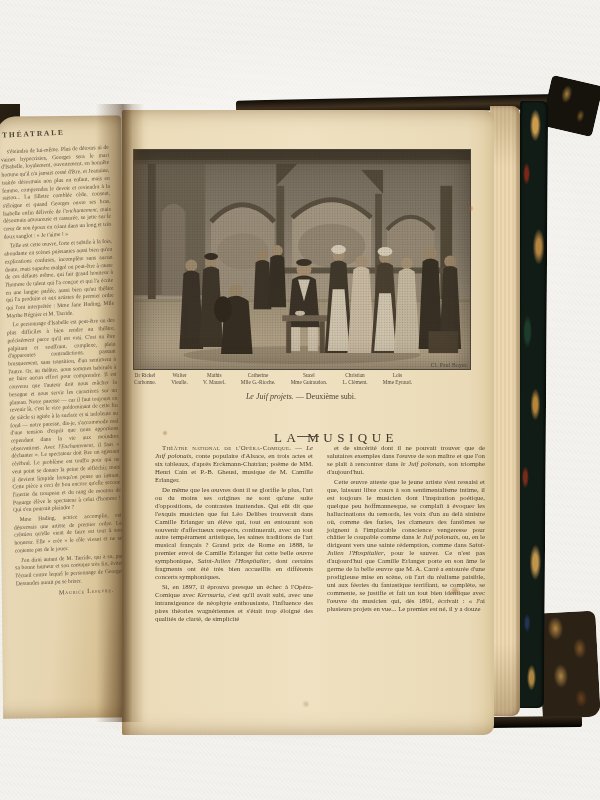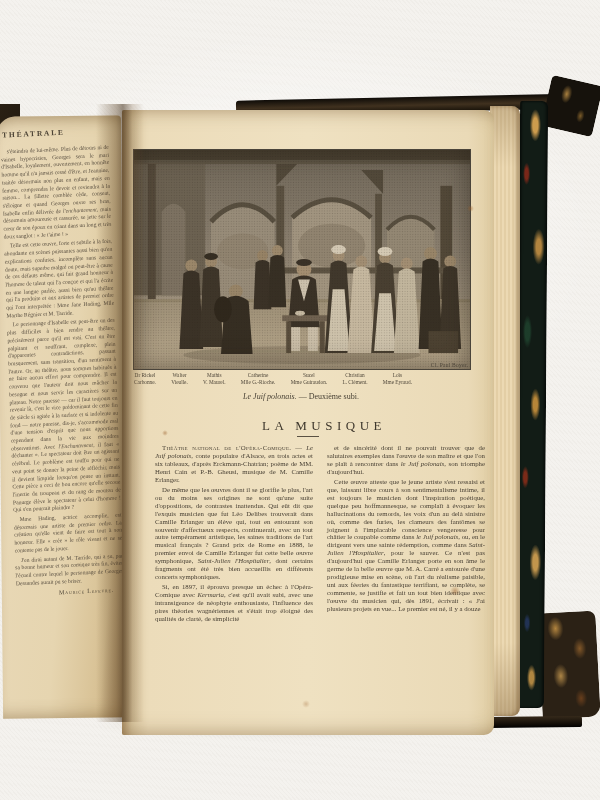--- a/index.html
+++ b/index.html
@@ -142,21 +142,21 @@
   .cast-col{text-align:center;color:#50483b;}
   .cast-role{font-size:5.3px;line-height:6.5px;white-space:nowrap;}
   .cast-actor{font-size:5.3px;line-height:6.5px;white-space:nowrap;}
   .photo-caption{
     position:absolute;left:11px;top:282px;width:336px;text-align:center;
     font-size:8px;color:#463f33;
   }
   .photo-caption .t{font-style:italic;}
   .section-title{
     position:absolute;left:33px;top:304px;width:330px;text-align:center;
-    font-size:13px;letter-spacing:4.5px;color:#3f382d;font-weight:normal;margin:4px;
+    font-size:13px;letter-spacing:4.5px;color:#3f382d;font-weight:normal;margin:16px;
   }
   .section-divider{
     position:absolute;left:50%;top:326px;width:22px;height:0;margin-left:-11px;
     border-top:1px solid #5a5143;
   }
   .columns{
     position:absolute;left:33px;top:334px;width:330px;height:240px;
     display:flex;gap:14px;overflow:hidden;color:#473f33;
   }
   .col{width:158px;}
@@ -314,21 +314,21 @@
       <div class="cast-col">
         <div class="cast-role">Christian</div>
         <div class="cast-actor">L. Clément.</div>
       </div>
       <div class="cast-col">
         <div class="cast-role">Loïs</div>
         <div class="cast-actor">Mme Eyraud.</div>
       </div>
     </div>
 
-  <div class="photo-caption"><span class="t">Le Juif polonais.</span><span> — Deuxième subi.</span></div>
+  <div class="photo-caption"><span class="t">Le Juif projets.</span><span> — Deuxième subi.</span></div>
 
   <h1 class="section-title">LA MUSIQUE</h1>
   <div class="section-divider"></div>
 
   <div class="columns">
     <div class="col">
         <p><span class="sc">Théâtre national de l'Opéra-Comique.</span> — <i>Le Juif polonais</i>, conte populaire d'Alsace, en trois actes et six tableaux, d'après Erckmann-Chatrian; poème de MM. Henri Cain et P.-B. Gheusi, musique de M. Camille Erlanger.</p>
         <p>De même que les œuvres dont il se glorifie le plus, l'art ou du moins ses origines ne sont qu'une suite d'oppositions, de contrastes inattendus. Qui eût dit que l'exquis musicien que fut Léo Delibes trouverait dans Camille Erlanger un élève qui, tout en entourant son souvenir d'affectueux respects, continuerait, avec un tout autre tempérament artistique, les saines traditions de l'art musical français ? Grand prix de Rome en 1888, le premier envoi de Camille Erlanger fut cette belle œuvre symphonique, <i>Saint-Julien l'Hospitalier</i>, dont certains fragments ont été très bien accueillis en différents concerts symphoniques.</p>
         <p>Si, en 1897, il éprouva presque un échec à l'Opéra-Comique avec <i>Kermaria</i>, c'est qu'il avait subi, avec une intransigeance de néophyte enthousiaste, l'influence des pires théories wagnériennes et s'était trop éloigné des qualités de clarté, de simplicité</p>
       </div>

